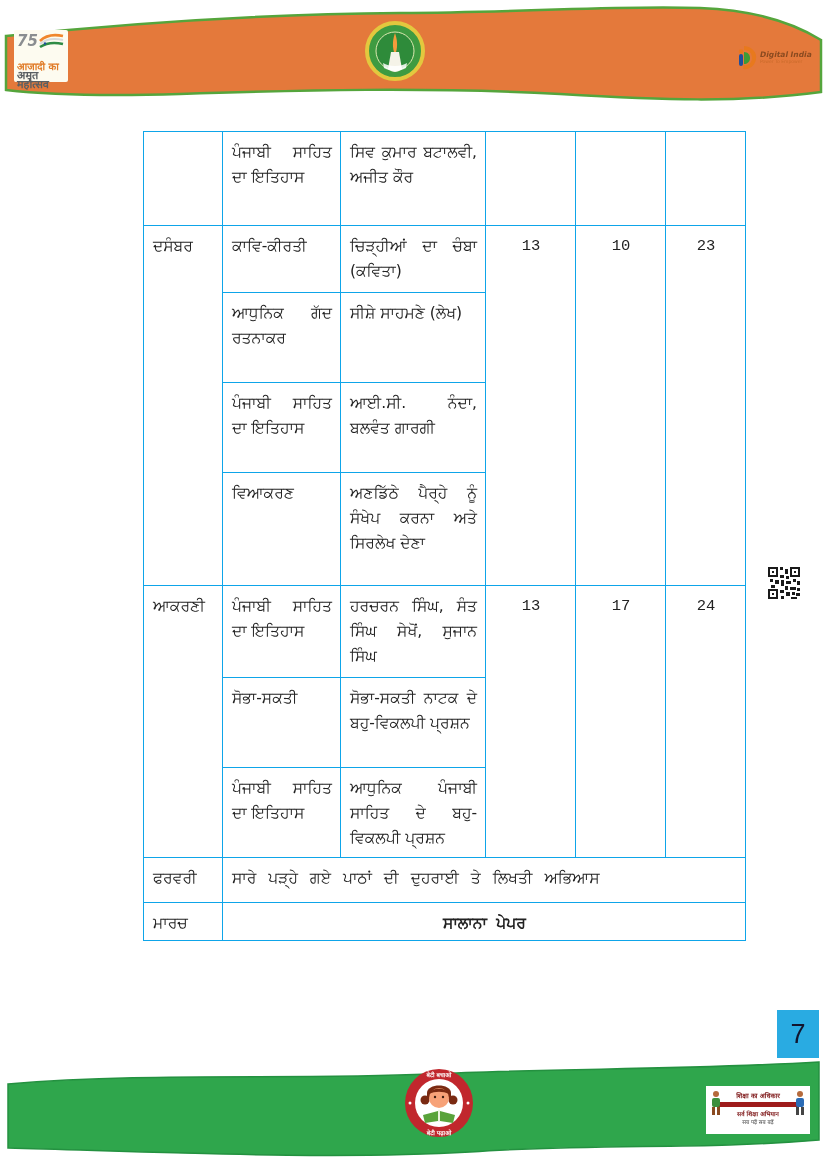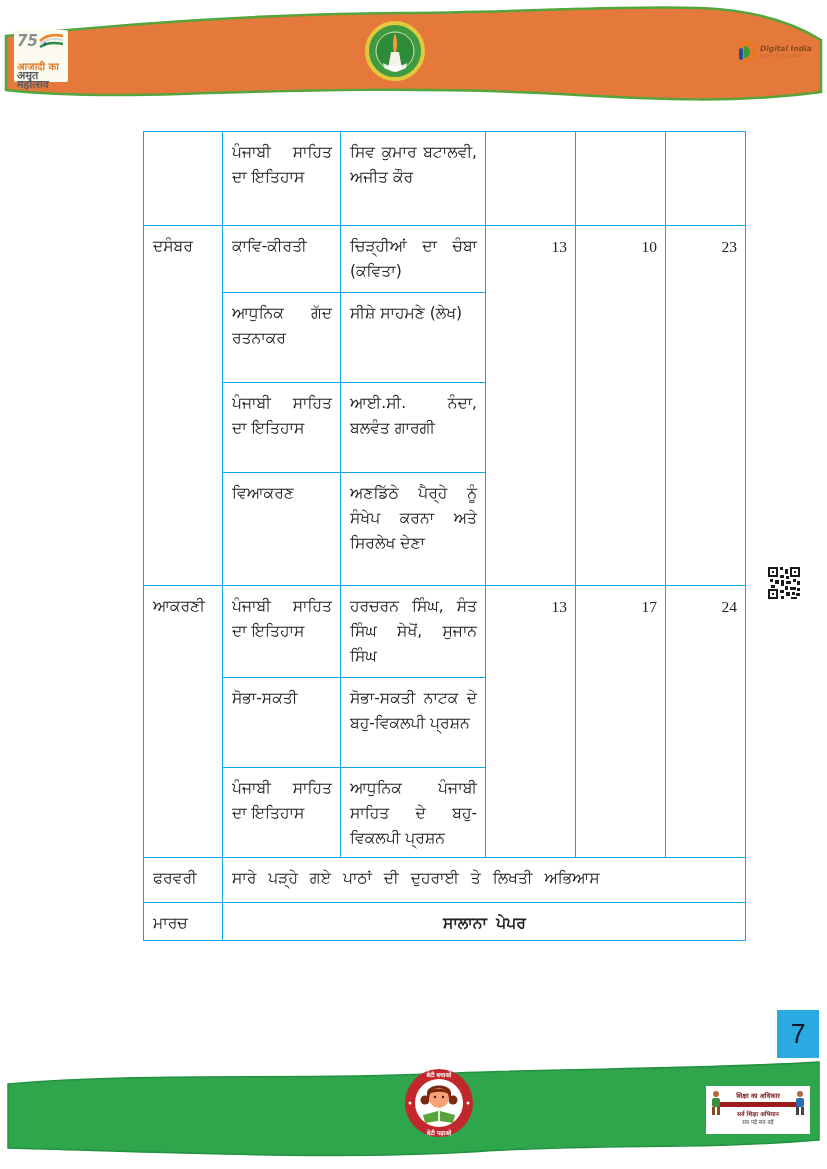--- a/index.html
+++ b/index.html
@@ -14,32 +14,32 @@
   
   .azadi-box{position:absolute;left:14px;top:30px;width:54px;height:52px;background:#fdfbf0;
              border-radius:2px;padding:2px 3px;box-sizing:border-box;}
   .azadi-top{display:flex;align-items:flex-start;height:20px;}
   .azadi-75{font-style:italic;font-weight:bold;font-size:15px;color:#8a8d90;line-height:18px;}
   .azadi-l1{font-size:10px;font-weight:bold;color:#e07b27;line-height:9px;margin-top:10px;}
   .azadi-l2{font-size:11px;font-weight:bold;color:#5a5f63;line-height:9px;}
 
   .emblem{position:absolute;left:365px;top:19px;}
 
-  .digital-india{position:absolute;left:736px;top:38px;display:flex;align-items:center;gap:2px;}
+  .digital-india{position:absolute;left:736px;top:44px;display:flex;align-items:center;gap:2px;}
   .di-title{font-size:7.5px;font-weight:bold;font-style:italic;color:#8a4a20;line-height:8px;}
   .di-tag{font-size:4.5px;color:#c96a2a;line-height:6px;}
 
   
   table.syllabus{position:absolute;left:143px;top:131px;width:602px;border-collapse:collapse;
                  table-layout:fixed;}
   table.syllabus td{border:1px solid #0ea5e9;vertical-align:top;padding:8px 8px 4px 9px;
                     font-size:15.5px;line-height:1.62;color:#222;}
   td.c-month{padding-top:10px;}
   td.c-topic,td.c-content{text-align:justify;}
-  td.c-num{text-align:right;font-family:Liberation Serif, serif;font-size:15px;padding-top:12px;}
+  td.c-num{text-align:center;font-family:Liberation Mono, monospace;font-size:15px;padding-top:12px;}
   tr.h94{height:94px;}  tr.h67{height:67px;}  tr.h90{height:90px;}
   tr.h113{height:113px;} tr.h92{height:92px;} tr.h45{height:45px;} tr.h41{height:26px;}
   td.c-span{word-spacing:7px;padding-top:9px;}
   td.c-span-center{text-align:center;font-weight:bold;font-size:16px;padding-top:8px;word-spacing:4px;}
 
   
   .qr{position:absolute;left:766px;top:563px;}
   .page-num-box{position:absolute;left:777px;top:1010px;width:42px;height:48px;background:#29ABE2;
                 display:flex;align-items:center;justify-content:center;
                 font-size:27px;color:#12152e;font-family:"Liberation Sans",sans-serif;}

